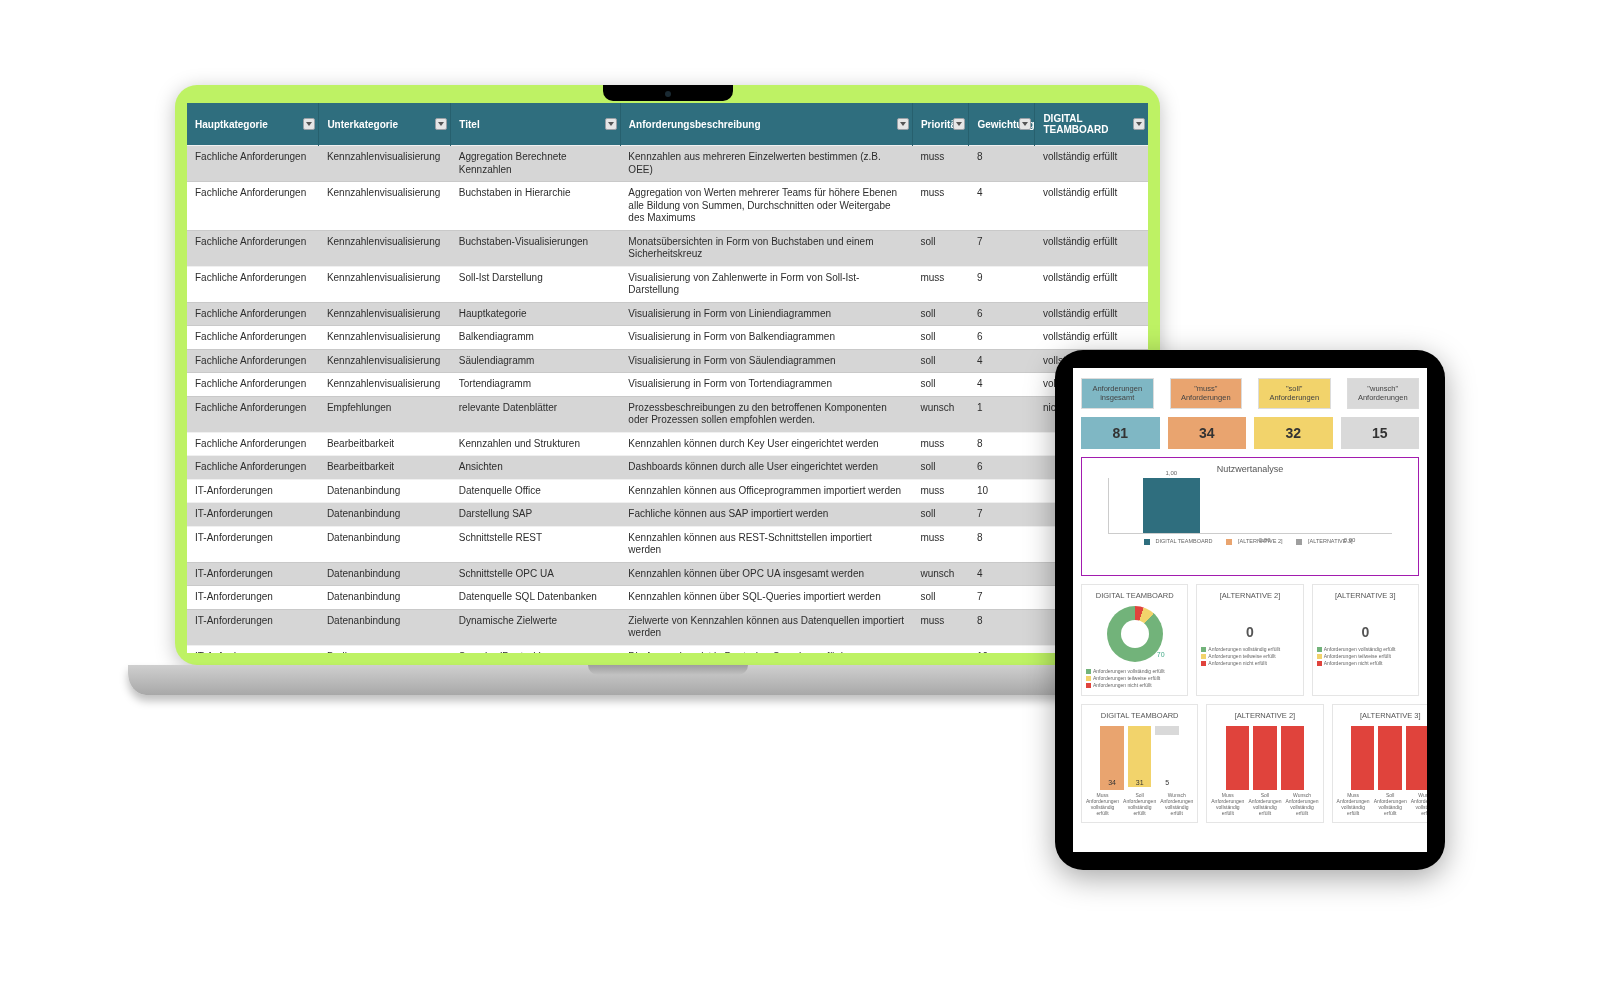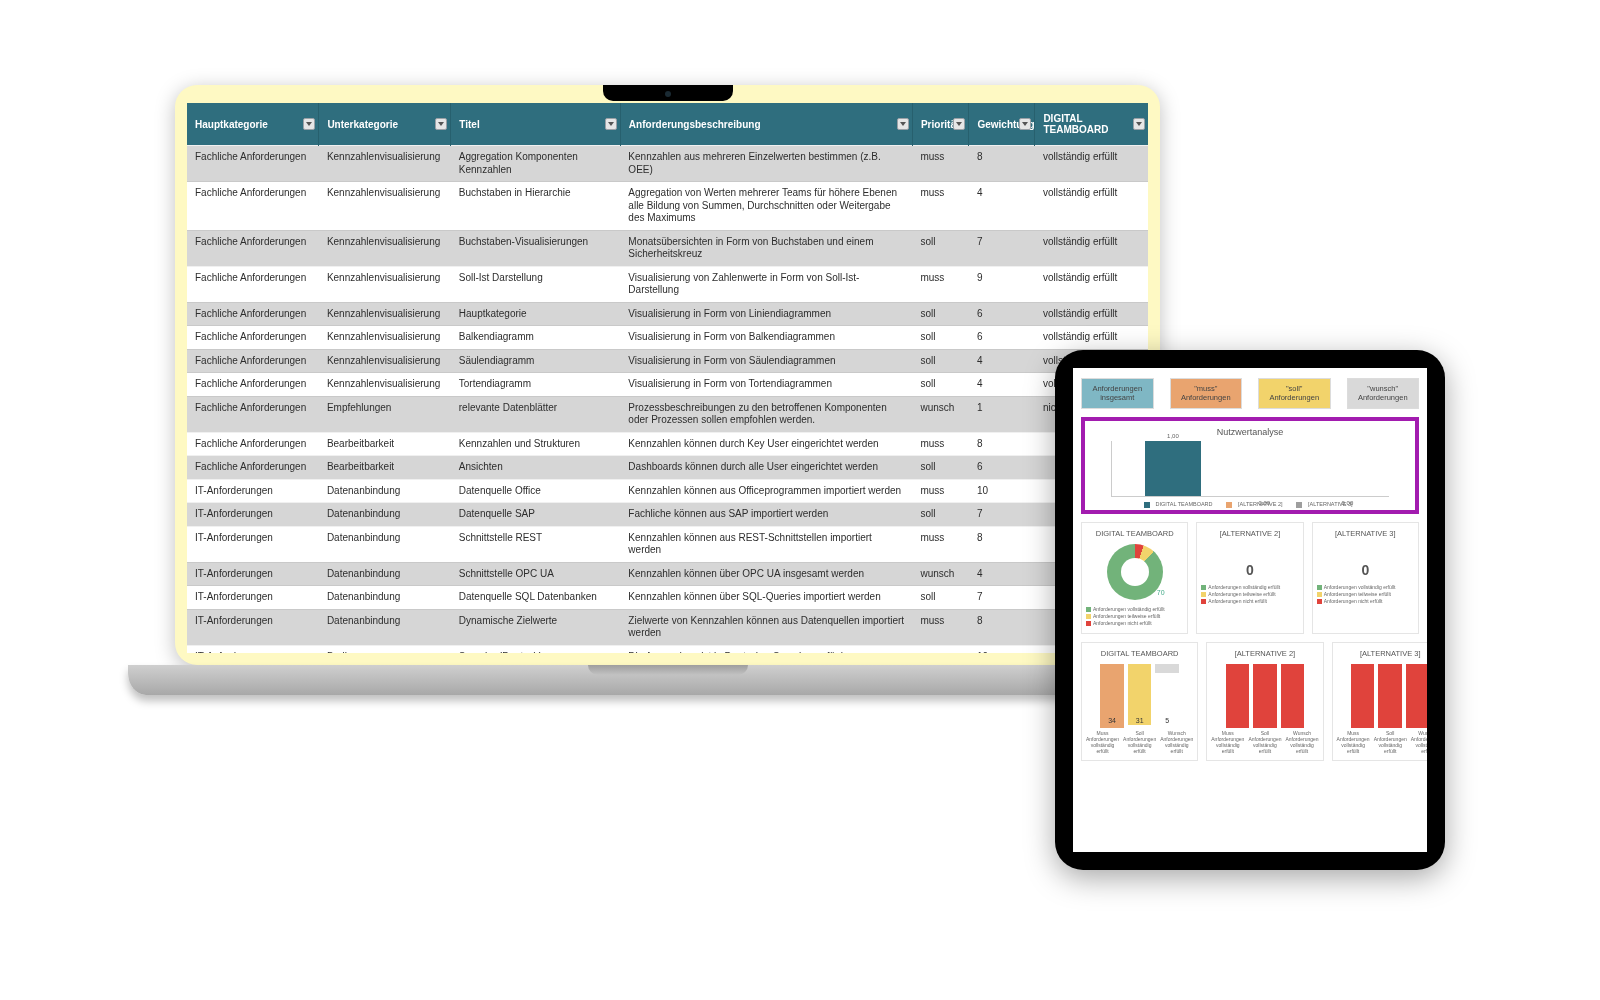--- a/index.html
+++ b/index.html
@@ -12,21 +12,21 @@
   }
 
   
   .laptop {
     position: absolute;
     left: 175px; top: 85px;
     width: 985px; height: 635px;
   }
   .laptop-screen {
     width: 100%; height: 580px;
-    background: #fef9c3;
+    background: #bef264;
     border-radius: 22px;
     padding: 18px 12px 12px 12px;
     box-shadow: 0 4px 20px rgba(0,0,0,.25);
     position: relative;
   }
   .laptop-notch {
     position: absolute; top: 0; left: 50%; transform: translateX(-50%);
     width: 130px; height: 16px; background: #000;
     border-bottom-left-radius: 10px; border-bottom-right-radius: 10px;
     z-index: 3;
@@ -137,22 +137,22 @@
     font-size: 14px; font-weight: 600;
     padding: 8px 0;
     color: #333;
   }
   .c-teal  { background: #7fb7c4; }
   .c-orange{ background: #e9a46f; }
   .c-yellow{ background: #f2d36b; }
   .c-grey  { background: #d9d9d9; }
 
   .analysis {
-    border: 4px solid #a21caf;
-    padding: 6px 6px 2px 6px;
+    border: 1px solid #a21caf;
+    padding: 6px 6px 30px 6px;
     position: relative;
   }
   .analysis h4 {
     font-size: 9px; font-weight: 400; text-align: center; color: #555;
     margin-bottom: 4px;
   }
   .bar-canvas {
     height: 56px; position: relative;
     border-left: 1px solid #ccc; border-bottom: 1px solid #ccc;
     margin: 0 20px;
@@ -221,21 +221,21 @@
               <th>Anforderungsbeschreibung<span class="filter-btn"></span></th>
               <th>Priorität<span class="filter-btn"></span></th>
               <th>Gewichtung<span class="filter-btn"></span></th>
               <th>DIGITAL TEAMBOARD<span class="filter-btn"></span></th>
             </tr>
         </thead>
         <tbody id="tbody">
             <tr class="alt">
               <td>Fachliche Anforderungen</td>
               <td>Kennzahlenvisualisierung</td>
-              <td>Aggregation Komponenten Kennzahlen</td>
+              <td>Aggregation Berechnete Kennzahlen</td>
               <td>Kennzahlen aus mehreren Einzelwerten bestimmen (z.B. OEE)</td>
               <td class="center">muss</td>
               <td class="center">8</td>
               <td class="center">vollständig erfüllt</td>
             </tr>
             <tr>
               <td>Fachliche Anforderungen</td>
               <td>Kennzahlenvisualisierung</td>
               <td>Buchstaben in Hierarchie</td>
               <td>Aggregation von Werten mehrerer Teams für höhere Ebenen alle Bildung von Summen, Durchschnitten oder Weitergabe des Maximums</td>
@@ -329,21 +329,21 @@
               <td>Datenanbindung</td>
               <td>Datenquelle Office</td>
               <td>Kennzahlen können aus Officeprogrammen importiert werden</td>
               <td class="center">muss</td>
               <td class="center">10</td>
               <td class="center"></td>
             </tr>
             <tr class="alt">
               <td>IT-Anforderungen</td>
               <td>Datenanbindung</td>
-              <td>Datenquelle SAP</td>
+              <td>Darstellung SAP</td>
               <td>Fachliche können aus SAP importiert werden</td>
               <td class="center">soll</td>
               <td class="center">7</td>
               <td class="center"></td>
             </tr>
             <tr>
               <td>IT-Anforderungen</td>
               <td>Datenanbindung</td>
               <td>Schnittstelle REST</td>
               <td>Kennzahlen können aus REST-Schnittstellen importiert werden</td>
@@ -400,20 +400,26 @@
 
     <div class="card-row" id="card-row">
         <div class="card c-teal" style="white-space: pre-line;">Anforderungen
 insgesamt</div>
         <div class="card c-orange" style="white-space: pre-line;">"muss"
 Anforderungen</div>
         <div class="card c-yellow" style="white-space: pre-line;">"soll"
 Anforderungen</div>
         <div class="card c-grey" style="white-space: pre-line;">"wunsch"
 Anforderungen</div>
+      </div>
+    <div class="num-row" id="num-row">
+        <div class="numcard c-teal">81</div>
+        <div class="numcard c-orange">34</div>
+        <div class="numcard c-yellow">32</div>
+        <div class="numcard c-grey">15</div>
       </div>
 
     <div class="analysis">
       <h4>Nutzwertanalyse</h4>
       <div class="bar-canvas">
         <span class="bar-label" style="left:22%; top:-8px;">1,00</span>
         <div class="bar" style="left:12%; height:100%;"></div>
         <span class="bar-label" style="left:55%; bottom:-10px;">0,00</span>
         <span class="bar-label" style="left:85%; bottom:-10px;">0,00</span>
       </div>

